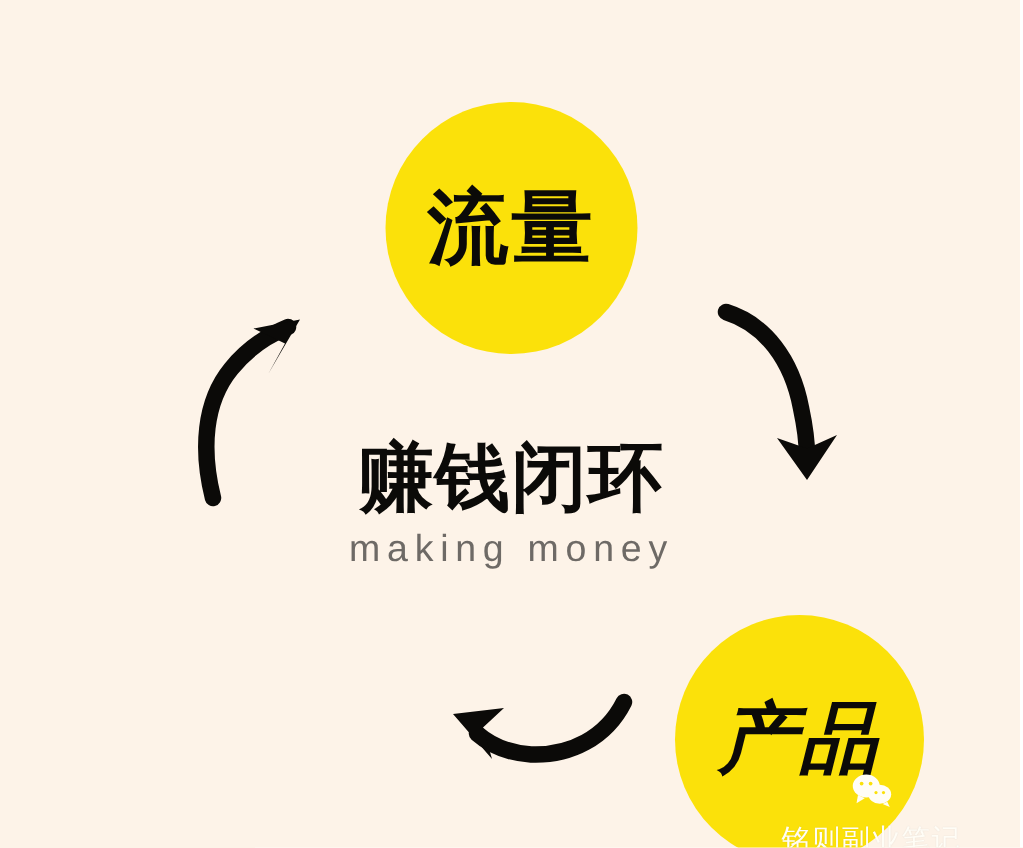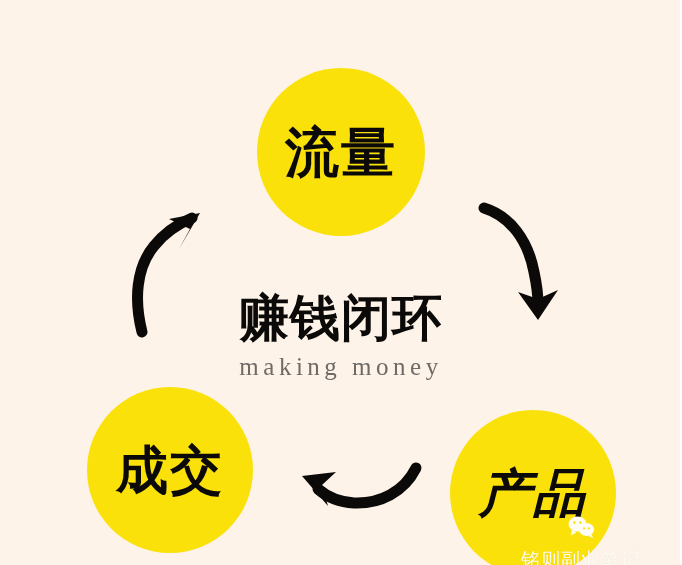--- a/index.html
+++ b/index.html
@@ -77,21 +77,21 @@
     font-family: "Liberation Sans", "DejaVu Sans", sans-serif;
     font-size: 50px;
     font-weight: 700;
     color: #0B0A08;
     letter-spacing: 1px;
     line-height: 1.06;
     white-space: nowrap;
   }
   #center-subtitle {
     margin-top: 9px;
-    font-family: Liberation Serif, serif;
+    font-family: Liberation Sans, sans-serif;
     font-size: 25px;
     font-weight: 300;
     color: #6E6A66;
     letter-spacing: 4.5px;
     line-height: 1;
     white-space: nowrap;
   }
 
   
   .arrow-svg {
@@ -123,23 +123,20 @@
 </style>
 </head>
 <body>
 
 <div id="stage">
 
   <div class="node" id="node-traffic">
     <span class="node-label">流量</span>
   </div>
 
-  <div class="node" id="node-deal">
-    <span class="node-label">成交</span>
-  </div>
 
   <div class="node" id="node-product">
     <span class="node-label">产品</span>
   </div>
 
   <div id="center-block">
     <div id="center-title">赚钱闭环</div>
     <div id="center-subtitle">making money</div>
   </div>
 

